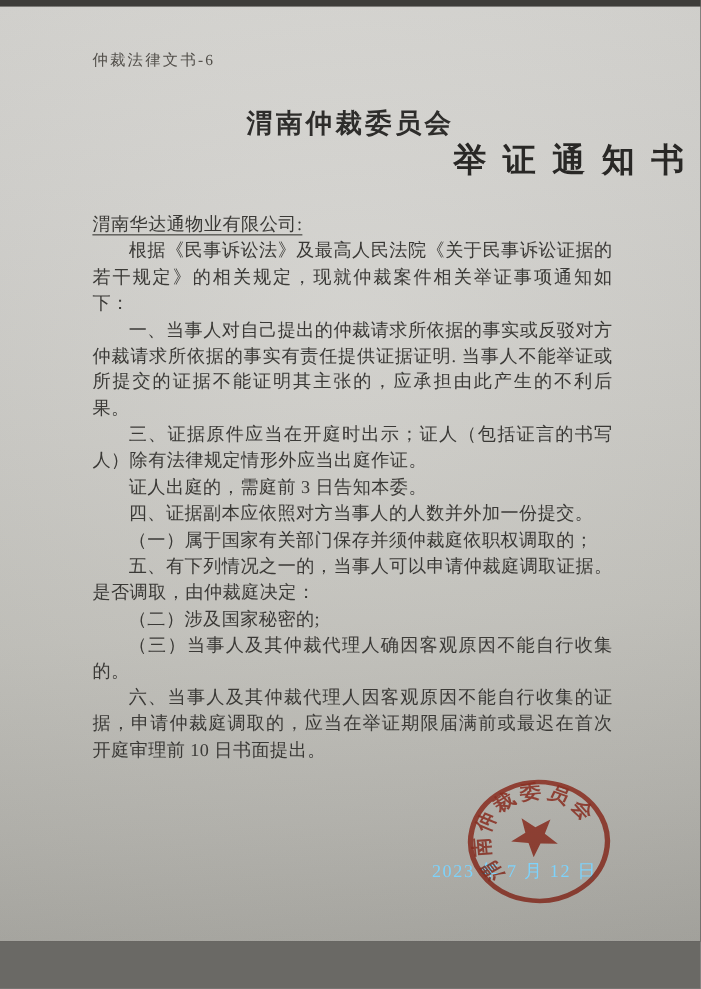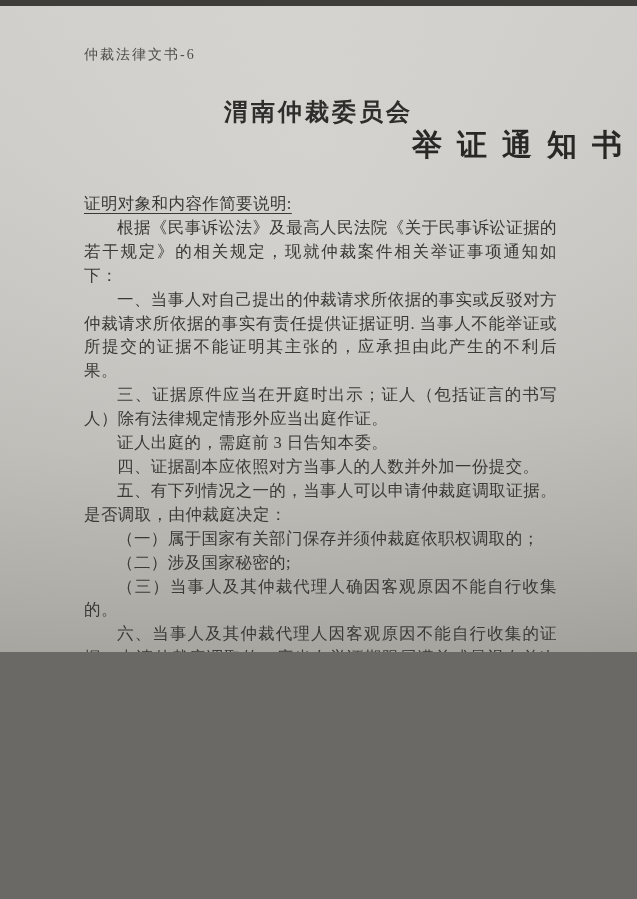--- a/index.html
+++ b/index.html
@@ -1,17 +1,17 @@
 <!DOCTYPE html>
 <html><head>
 <meta charset="utf-8">
 <style>
   html,body { margin:0; padding:0; background:#6a6965; }
   .photo {
-    position:relative; width:637px; height:652px; overflow:hidden;
+    position:relative; width:637px; height:856px; overflow:hidden;
     background:#3e3d3a;
     font-family:"Liberation Serif","DejaVu Serif",serif;
   }
   .paper {
     position:absolute; left:0; right:0; top:6px; bottom:0;
     background:linear-gradient(176deg,#d8d7d3 0%, #d2d1cd 22%, #cbcac5 45%, #c4c3bd 65%, #b7b6b0 85%, #abaaa4 100%);
   }
   .paper::after{ 
     content:""; position:absolute; inset:0; pointer-events:none;
     background:radial-gradient(ellipse 120% 90% at 50% 35%, rgba(255,255,255,.10), rgba(0,0,0,.07) 95%);
@@ -51,28 +51,28 @@
 
 <div class="photo">
   <div class="paper"></div>
 
   <div class="header-label">仲裁法律文书-6</div>
 
   <div class="org-title">渭南仲裁委员会</div>
   <div class="doc-title">举证通知书</div>
 
   <div class="body-text">
-    <p class="addressee"><span>证明对象和内容作简要说明:</span></p>
+    <p class="addressee"><span>渭南华达通物业有限公司:</span></p>
     <p>根据《民事诉讼法》及最高人民法院《关于民事诉讼证据的若干规定》的相关规定，现就仲裁案件相关举证事项通知如下：</p>
     <p>一、当事人对自己提出的仲裁请求所依据的事实或反驳对方仲裁请求所依据的事实有责任提供证据证明. 当事人不能举证或所提交的证据不能证明其主张的，应承担由此产生的不利后果。</p>
     <p>三、证据原件应当在开庭时出示；证人（包括证言的书写人）除有法律规定情形外应当出庭作证。</p>
     <p>证人出庭的，需庭前 3 日告知本委。</p>
     <p>四、证据副本应依照对方当事人的人数并外加一份提交。</p>
+    <p>（一）属于国家有关部门保存并须仲裁庭依职权调取的；</p>
     <p>五、有下列情况之一的，当事人可以申请仲裁庭调取证据。是否调取，由仲裁庭决定：</p>
-    <p>（一）属于国家有关部门保存并须仲裁庭依职权调取的；</p>
     <p>（二）涉及国家秘密的;</p>
     <p>（三）当事人及其仲裁代理人确因客观原因不能自行收集的。</p>
     <p>六、当事人及其仲裁代理人因客观原因不能自行收集的证据，申请仲裁庭调取的，应当在举证期限届满前或最迟在首次开庭审理前 10 日书面提出。</p>
   </div>
 
   <div class="date-line">2023 年 7 月 12 日</div>
 
   <svg class="seal" viewBox="0 0 140 140" preserveAspectRatio="none" xmlns="http://www.w3.org/2000/svg">
     <g transform="rotate(-33 70 70)" fill="none">
       <circle cx="70" cy="70" r="64" stroke="#c23a28" stroke-width="5" stroke-opacity="0.88"></circle>

